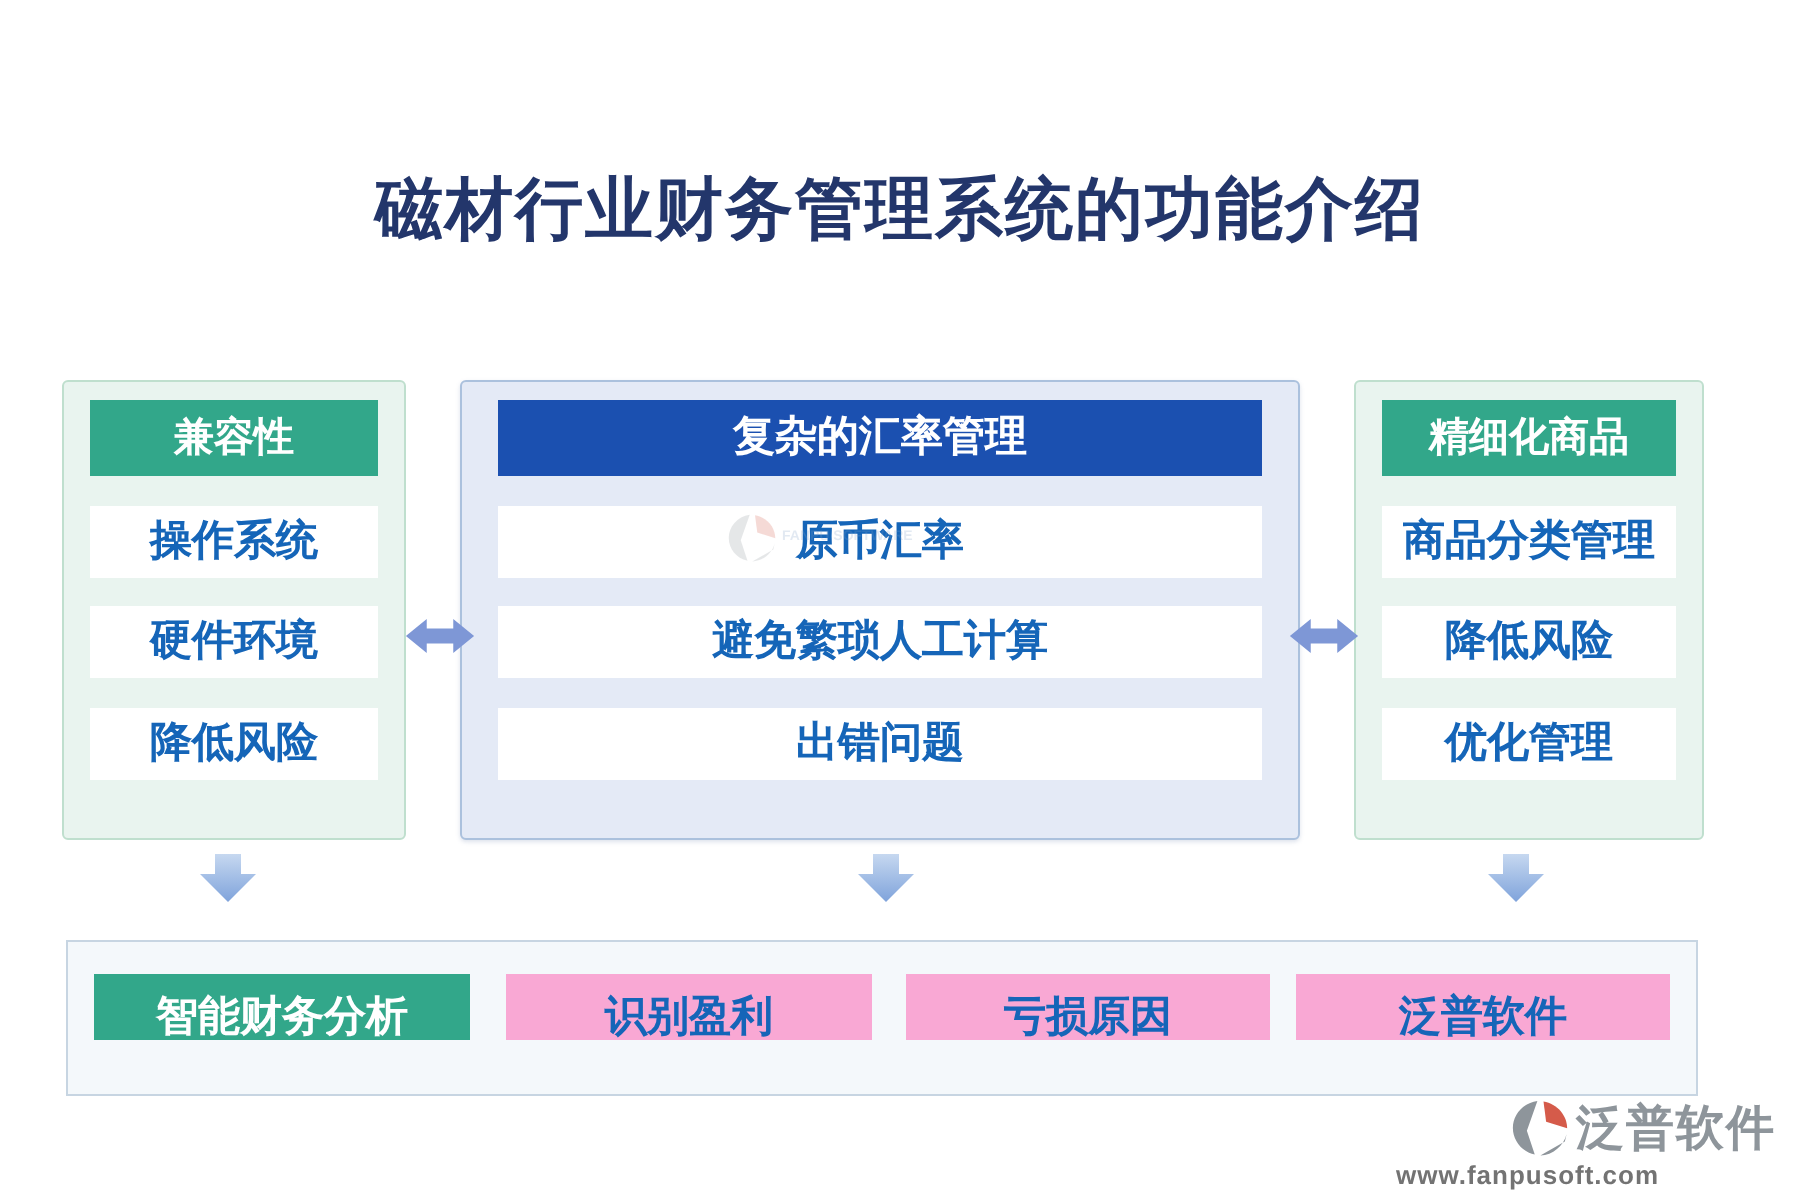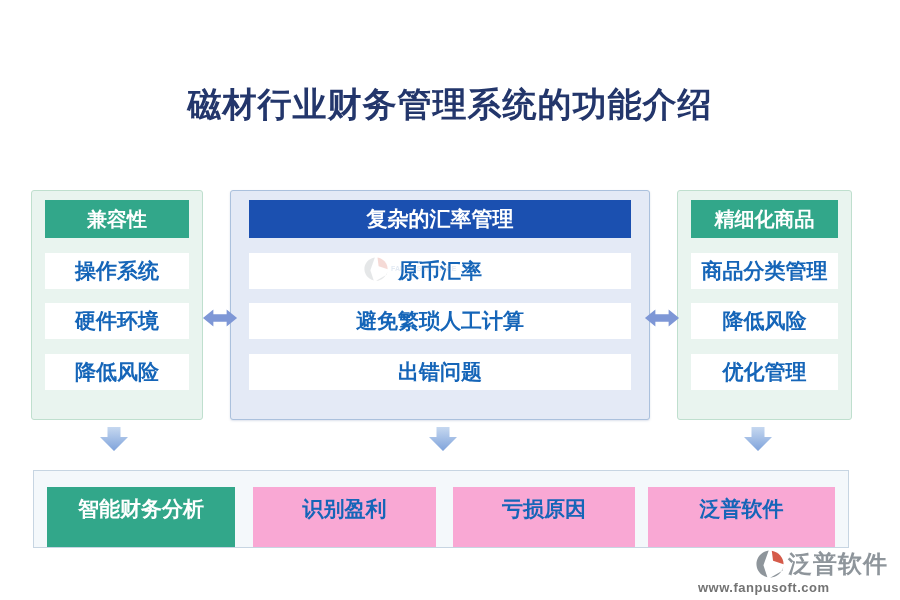--- a/index.html
+++ b/index.html
@@ -45,21 +45,21 @@
   .down-arrow{position:absolute;top:427px;width:30px;height:24px;}
   #down-arrow-left{left:99px;}
   #down-arrow-middle{left:428px;}
   #down-arrow-right{left:743px;}
   
   .bottom-band{
     position:absolute;left:33px;top:470px;width:816px;height:78px;box-sizing:border-box;
     background:#F4F8FB;border:1px solid #C7D5E2;
   }
   .bottom-box{
-    position:absolute;top:16px;height:60px;line-height:44px;text-align:center;
+    position:absolute;top:16px;height:33px;line-height:44px;text-align:center;
     font-size:21px;font-weight:bold;
   }
   .bottom-box.green{background:#32A78A;color:#ffffff;left:13px;width:188px;}
   .bottom-box.white{background:#f9a8d4;color:#1565B8;}
   #bottom-box-2{left:219px;width:183px;}
   #bottom-box-3{left:419px;width:182px;text-align:center;}
   #bottom-box-4{left:614px;width:187px;}
   
   .brand{position:absolute;right:12px;top:548px;width:190px;}
   .brand-row{display:flex;align-items:center;justify-content:flex-end;gap:4px;}

